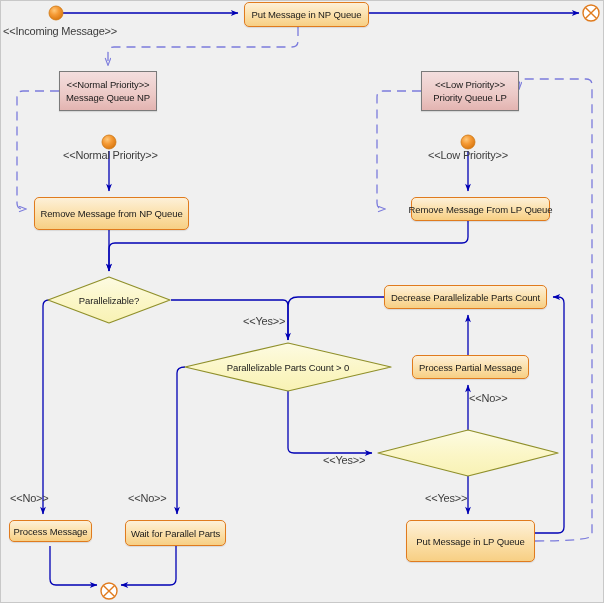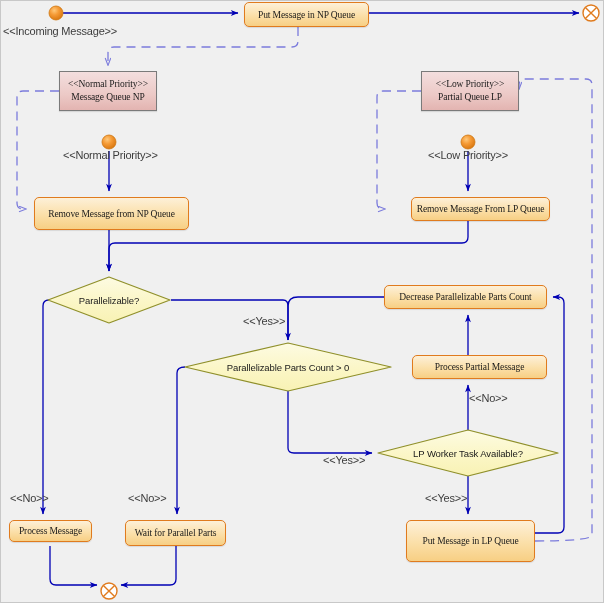--- a/index.html
+++ b/index.html
@@ -29,21 +29,20 @@
     position: absolute;
     box-sizing: border-box;
     display: flex;
     align-items: center;
     justify-content: center;
     text-align: center;
     font-size: 9.5px;
     color: #1a1a1a;
     letter-spacing: -0.1px;
     white-space: nowrap;
-    font-family: Liberation Serif, serif;
   }
   .action {
     border: 1.3px solid #e07b1e;
     border-radius: 5px;
     background: linear-gradient(to bottom, #fdf0d8 0%, #fbdfa8 55%, #f7cf84 100%);
     box-shadow: 0 1px 1px rgba(0,0,0,0.10);
   }
   .object-node {
     border: 1.3px solid #7a7a7a;
     background: linear-gradient(to bottom, #f3dede 0%, #ecc9c6 60%, #e3b4b1 100%);
@@ -169,40 +168,37 @@
       <polygon points="377,452 467,429 557,452 467,475"></polygon>
     </g>
   </svg>
 
   <div class="node object-node" style="left:58px; top:70px; width:98px; height:40px;">
     <span>&lt;&lt;Normal Priority&gt;&gt;</span>
     <span>Message Queue NP</span>
   </div>
   <div class="node object-node" style="left:420px; top:70px; width:98px; height:40px;">
     <span>&lt;&lt;Low Priority&gt;&gt;</span>
-    <span>Partial Queue LP</span>
+    <span>Priority Queue LP</span>
   </div>
 
   <div class="node action" style="left:243px; top:1px; width:125px; height:25px;">Put Message in NP Queue</div>
   <div class="node action" style="left:33px; top:196px; width:155px; height:33px;">Remove Message from NP Queue</div>
   <div class="node action" style="left:389px; top:196px; width:139px; height:24px;margin-left:21px;">Remove Message From LP Queue</div>
   <div class="node action" style="left:383px; top:284px; width:163px; height:24px;">Decrease Parallelizable Parts Count</div>
-  <div class="node action" style="left:411px; top:354px; width:135px; height:24px;">Process Partial Message</div>
+  <div class="node action" style="left:411px; top:354px; width:117px; height:24px;">Process Partial Message</div>
   <div class="node action" style="left:8px; top:519px; width:83px; height:22px;">Process Message</div>
   <div class="node action" style="left:124px; top:519px; width:101px; height:26px;">Wait for Parallel Parts</div>
   <div class="node action" style="left:405px; top:519px; width:129px; height:42px;">Put Message in LP Queue</div>
 
   <div class="decision-wrap" style="left:47px; top:276px; width:122px; height:46px;">
     <div class="decision-label">Parallelizable?</div>
   </div>
   <div class="decision-wrap" style="left:184px; top:342px; width:206px; height:48px;">
     <div class="decision-label">Parallelizable Parts Count &gt; 0</div>
-  </div>
-  <div class="decision-wrap" style="left:377px; top:429px; width:180px; height:46px;">
-    <div class="decision-label">LP Worker Task Available?</div>
   </div>
 
   <div class="edge-label" style="left:2px; top:24px;">&lt;&lt;Incoming Message&gt;&gt;</div>
   <div class="edge-label" style="left:62px; top:148px;">&lt;&lt;Normal Priority&gt;&gt;</div>
   <div class="edge-label" style="left:427px; top:148px;">&lt;&lt;Low Priority&gt;&gt;</div>
   <div class="edge-label" style="left:242px; top:314px;">&lt;&lt;Yes&gt;&gt;</div>
   <div class="edge-label" style="left:468px; top:391px;">&lt;&lt;No&gt;&gt;</div>
   <div class="edge-label" style="left:322px; top:453px;">&lt;&lt;Yes&gt;&gt;</div>
   <div class="edge-label" style="left:424px; top:491px;">&lt;&lt;Yes&gt;&gt;</div>
   <div class="edge-label" style="left:9px; top:491px;">&lt;&lt;No&gt;&gt;</div>

